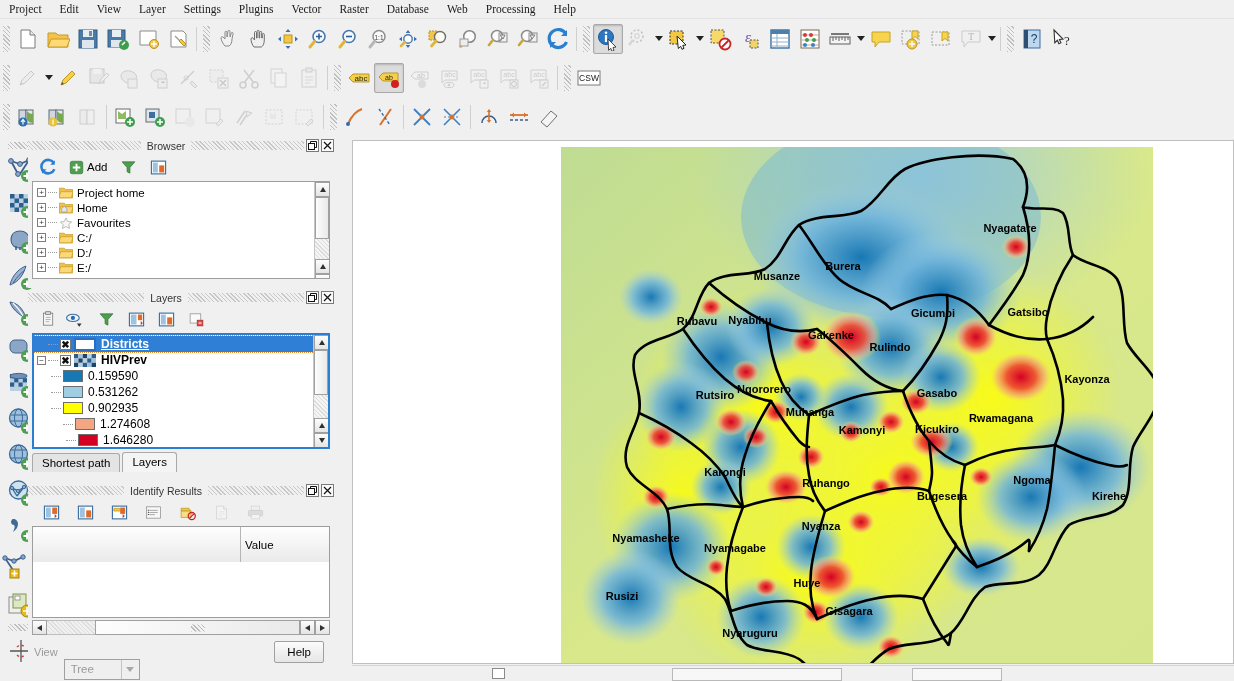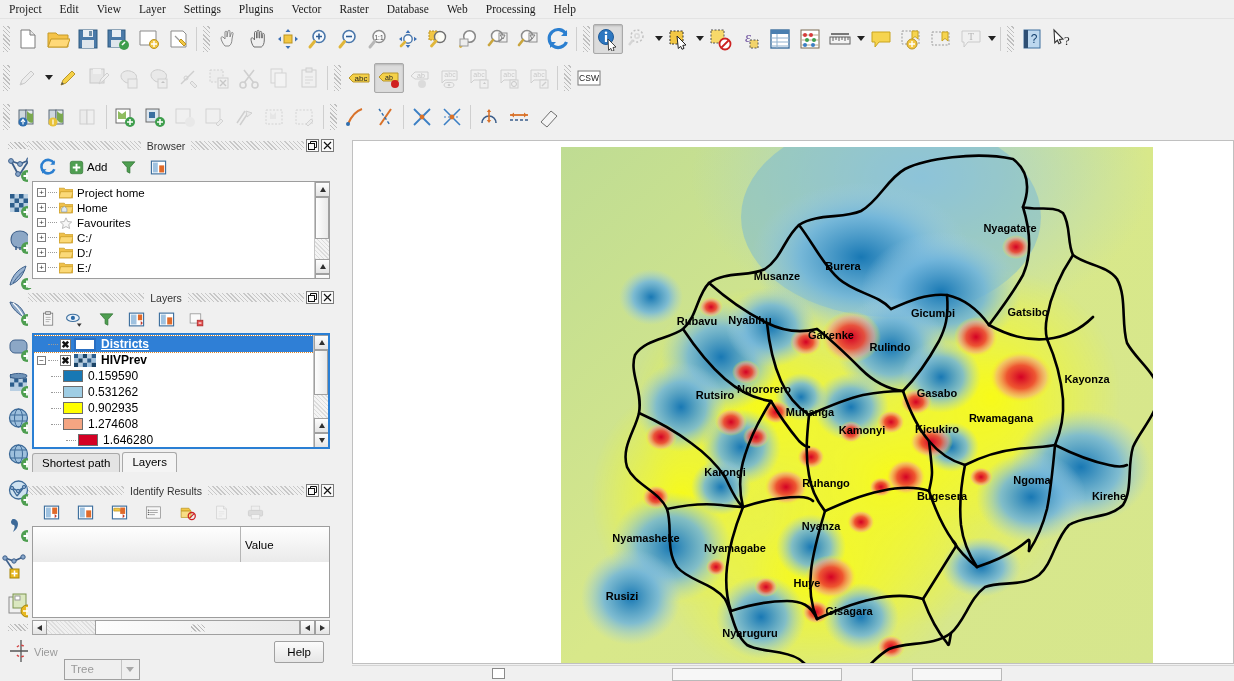--- a/index.html
+++ b/index.html
@@ -1077,21 +1077,21 @@
             <div class="lrow" style="padding-left: 17px;">
               <span class="tie"></span>
               <span class="swatch sm" style="background:#9fcde4;"></span>
               <span>0.531262</span>
             </div>
             <div class="lrow" style="padding-left: 17px;">
               <span class="tie"></span>
               <span class="swatch sm" style="background:#ffff00;"></span>
               <span>0.902935</span>
             </div>
-            <div class="lrow" style="padding-left: 17px;">
+            <div class="lrow" style="padding-left: 17px; margin-left: 12px;">
               <span class="tie"></span>
               <span class="swatch sm" style="background:#f4a582;"></span>
               <span>1.274608</span>
             </div>
             <div class="lrow" style="padding-left: 32px;">
               <span class="tie"></span>
               <span class="swatch sm" style="background:#d40024;"></span>
               <span>1.646280</span>
             </div>
           </div>

